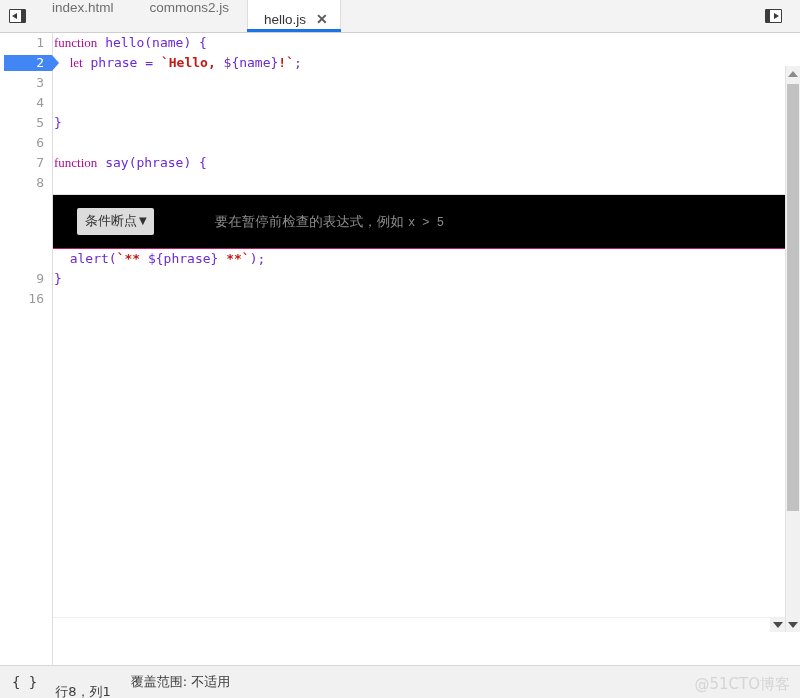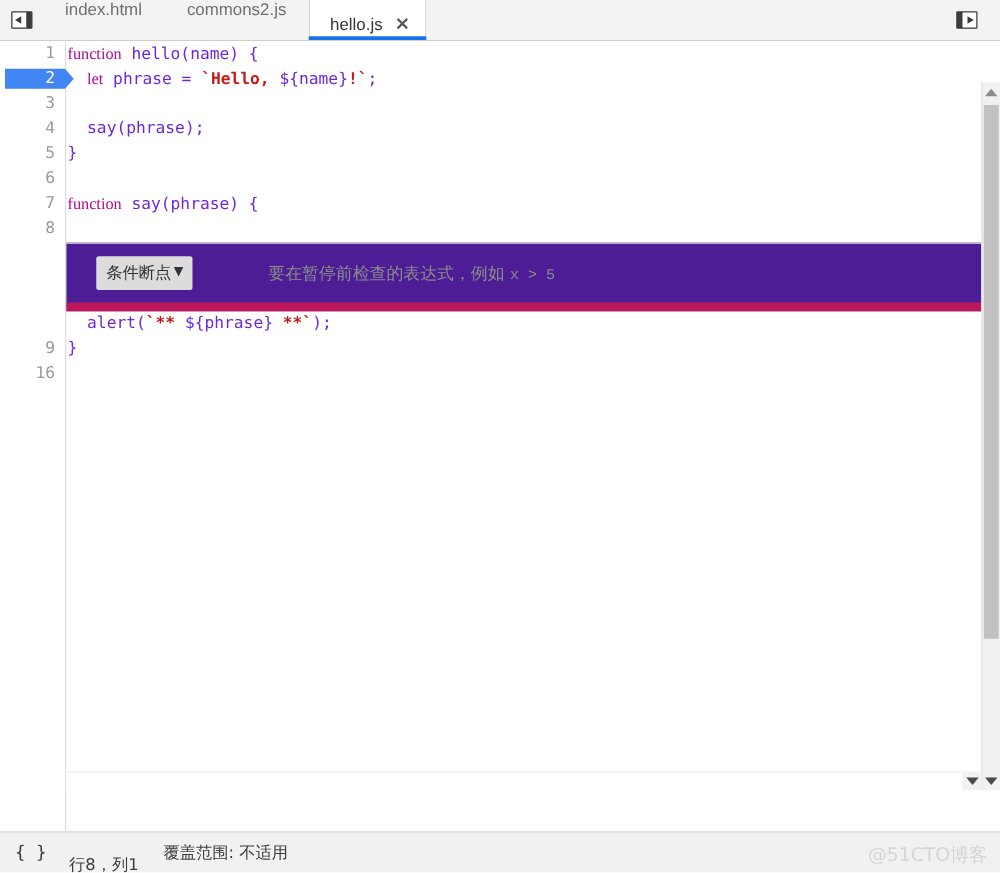--- a/index.html
+++ b/index.html
@@ -169,23 +169,23 @@
   }
   .kw   { color: #aa0d91; font-family: Liberation Serif, serif; }
   .str  { color: #c41a16; font-weight: bold; }
   .plain{ color: #6d28d9; }
 
   
   .cbp-widget {
     margin-left: 53px;
     margin-top: 1px;
     margin-right: 14px;
-    background: #4c1d95;
+    background: #000000;
     border-top: 1px solid #e0e0e0;
-    border-bottom: 7px solid #be185d;
+    border-bottom: 1px solid #be185d;
     height: 55px;
     display: flex;
     align-items: center;
     padding-left: 24px;
   }
   .cbp-select {
     background: #dcdcdc;
     border-radius: 2px;
     color: #333333;
     font-size: 13px;
@@ -334,21 +334,20 @@
             <div class="bp-marker"></div>
             <div class="lnum bp">2</div>
             <div class="ltext"><span class="plain">  </span><span class="kw">let</span><span class="plain"> phrase = </span><span class="str">`Hello, </span><span class="plain">${name}</span><span class="str">!`</span><span class="plain">;</span></div>
           </div>
           <div class="code-line">
             <div class="lnum">3</div>
             <div class="ltext"><span class="plain"></span></div>
           </div>
           <div class="code-line">
             <div class="lnum">4</div>
-            <div class="ltext"><span class="plain">  say(phrase);</span></div>
           </div>
           <div class="code-line">
             <div class="lnum">5</div>
             <div class="ltext"><span class="plain">}</span></div>
           </div>
           <div class="code-line">
             <div class="lnum">6</div>
             <div class="ltext"><span class="plain"></span></div>
           </div>
           <div class="code-line">

